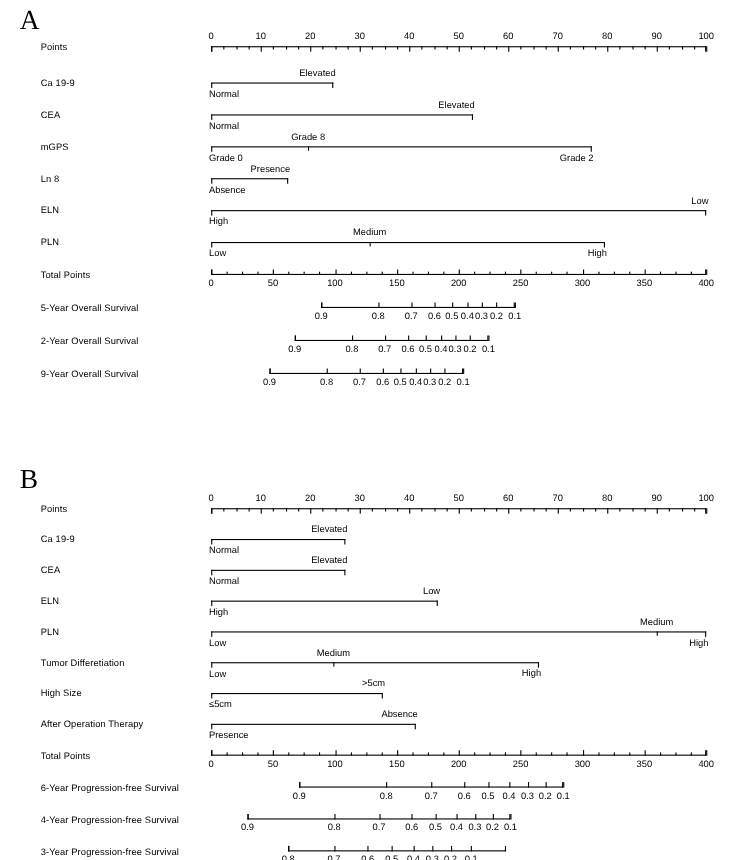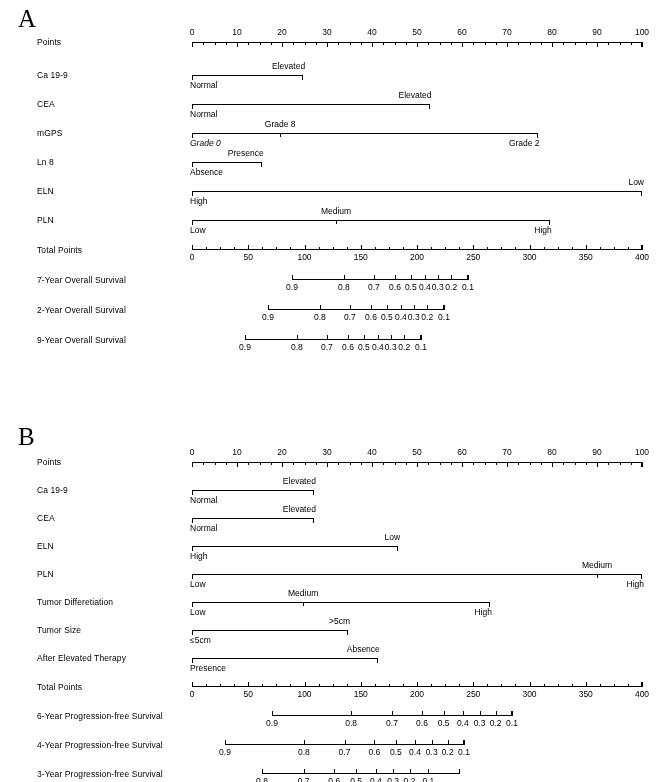--- a/index.html
+++ b/index.html
@@ -122,21 +122,21 @@
     <div class="rowlabel" style="left: 37px; top: 71px;">Ca 19-9</div>
     <div class="axis" style="left: 192px; width: 111.15px; top: 75px;"></div>
     <div class="endlabel" style="left: 190px; top: 81px;">Normal</div>
     <div class="endlabel rt" style="left: 305.15px; top: 62px;">Elevated</div>
     <div class="rowlabel" style="left: 37px; top: 100px;">CEA</div>
     <div class="axis" style="left: 192px; width: 237.6px; top: 104px;"></div>
     <div class="endlabel" style="left: 190px; top: 110px;">Normal</div>
     <div class="endlabel rt" style="left: 431.6px; top: 91px;">Elevated</div>
     <div class="rowlabel" style="left: 37px; top: 129px;">mGPS</div>
     <div class="axis" style="left: 192px; width: 345.6px; top: 133px;"></div>
-    <div class="endlabel" style="left: 190px; top: 139px; font-style: italic;">Grade 0</div>
+    <div class="endlabel" style="left: 190px; top: 139px;">Grade 0</div>
     <div class="tick major" style="left: 280.2px; top: 133px; height: 4px;"></div>
     <div class="endlabel ctr" style="left: 280.2px; top: 120px;">Grade 8</div>
     <div class="endlabel rt" style="left: 539.6px; top: 139px;">Grade 2</div>
     <div class="rowlabel" style="left: 37px; top: 158px;">Ln 8</div>
     <div class="axis" style="left: 192px; width: 69.75px; top: 162px;"></div>
     <div class="endlabel" style="left: 190px; top: 168px;">Absence</div>
     <div class="endlabel rt" style="left: 263.75px; top: 149px;">Presence</div>
     <div class="rowlabel" style="left: 37px; top: 187px;">ELN</div>
     <div class="axis" style="left: 192px; width: 450px; top: 191px;"></div>
     <div class="endlabel" style="left: 190px; top: 197px;">High</div>
@@ -184,21 +184,21 @@
     <div class="tick major up" style="left: 417px; top: 245px;"></div>
     <div class="ticklabel" style="left: 417px; top: 253px;">200</div>
     <div class="tick major up" style="left: 473.25px; top: 245px;"></div>
     <div class="ticklabel" style="left: 473.25px; top: 253px;">250</div>
     <div class="tick major up" style="left: 529.5px; top: 245px;"></div>
     <div class="ticklabel" style="left: 529.5px; top: 253px;">300</div>
     <div class="tick major up" style="left: 585.75px; top: 245px;"></div>
     <div class="ticklabel" style="left: 585.75px; top: 253px;">350</div>
     <div class="tick major up" style="left: 642px; top: 245px;"></div>
     <div class="ticklabel" style="left: 642px; top: 253px;">400</div>
-    <div class="rowlabel" style="left: 37px; top: 276px;">7-Year Overall Survival</div>
+    <div class="rowlabel" style="left: 37px; top: 276px;">5-Year Overall Survival</div>
     <div class="axis down" style="left: 292px; width: 176px; top: 275px;"></div>
     <div class="tick major up" style="left: 292px; top: 275px;"></div>
     <div class="ticklabel" style="left: 292px; top: 283px;">0.9</div>
     <div class="tick major up" style="left: 343.92px; top: 275px;"></div>
     <div class="ticklabel" style="left: 343.92px; top: 283px;">0.8</div>
     <div class="tick major up" style="left: 373.84px; top: 275px;"></div>
     <div class="ticklabel" style="left: 373.84px; top: 283px;">0.7</div>
     <div class="tick major up" style="left: 394.96px; top: 275px;"></div>
     <div class="ticklabel" style="left: 394.96px; top: 283px;">0.6</div>
     <div class="tick major up" style="left: 410.8px; top: 275px;"></div>
@@ -323,25 +323,25 @@
     <div class="endlabel" style="left: 190px; top: 580px;">Low</div>
     <div class="tick major" style="left: 597px; top: 574px; height: 4px;"></div>
     <div class="endlabel ctr" style="left: 597px; top: 561px;">Medium</div>
     <div class="endlabel rt" style="left: 644px; top: 580px;">High</div>
     <div class="rowlabel" style="left: 37px; top: 598px;">Tumor Differetiation</div>
     <div class="axis" style="left: 192px; width: 297.9px; top: 602px;"></div>
     <div class="endlabel" style="left: 190px; top: 608px;">Low</div>
     <div class="tick major" style="left: 303.15px; top: 602px; height: 4px;"></div>
     <div class="endlabel ctr" style="left: 303.15px; top: 589px;">Medium</div>
     <div class="endlabel rt" style="left: 491.9px; top: 608px;">High</div>
-    <div class="rowlabel" style="left: 37px; top: 626px;">Tumor Size</div>
+    <div class="rowlabel" style="left: 37px; top: 626px;">High Size</div>
     <div class="axis" style="left: 192px; width: 156.15px; top: 630px;"></div>
     <div class="endlabel" style="left: 190px; top: 636px;">≤5cm</div>
     <div class="endlabel rt" style="left: 350.15px; top: 617px;">&gt;5cm</div>
-    <div class="rowlabel" style="left: 37px; top: 654px;">After Elevated Therapy</div>
+    <div class="rowlabel" style="left: 37px; top: 654px;">After Operation Therapy</div>
     <div class="axis" style="left: 192px; width: 185.85px; top: 658px;"></div>
     <div class="endlabel" style="left: 190px; top: 664px;">Presence</div>
     <div class="endlabel rt" style="left: 379.85px; top: 645px;">Absence</div>
     <div class="rowlabel" style="left: 37px; top: 683px;">Total Points</div>
     <div class="axis down" style="left: 192px; width: 450px; top: 682px;"></div>
     <div class="tick minor up" style="left: 206.062px; top: 684.4px;"></div>
     <div class="tick minor up" style="left: 220.125px; top: 684.4px;"></div>
     <div class="tick minor up" style="left: 234.188px; top: 684.4px;"></div>
     <div class="tick minor up" style="left: 262.312px; top: 684.4px;"></div>
     <div class="tick minor up" style="left: 276.375px; top: 684.4px;"></div>

